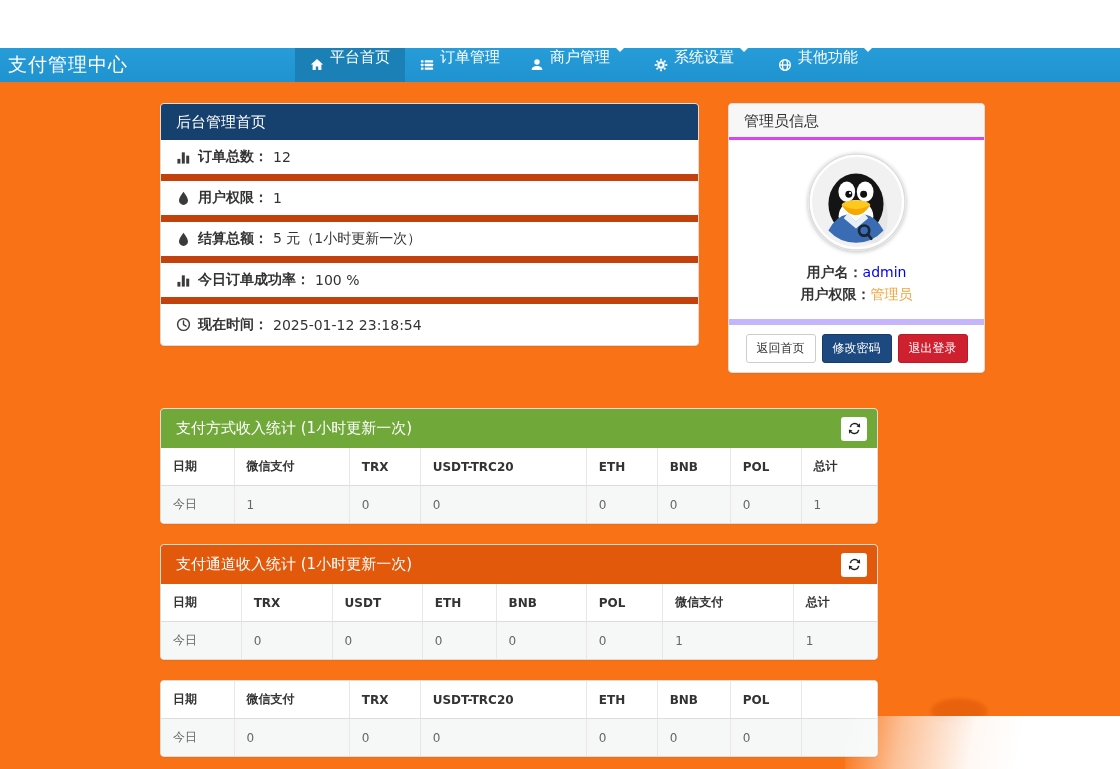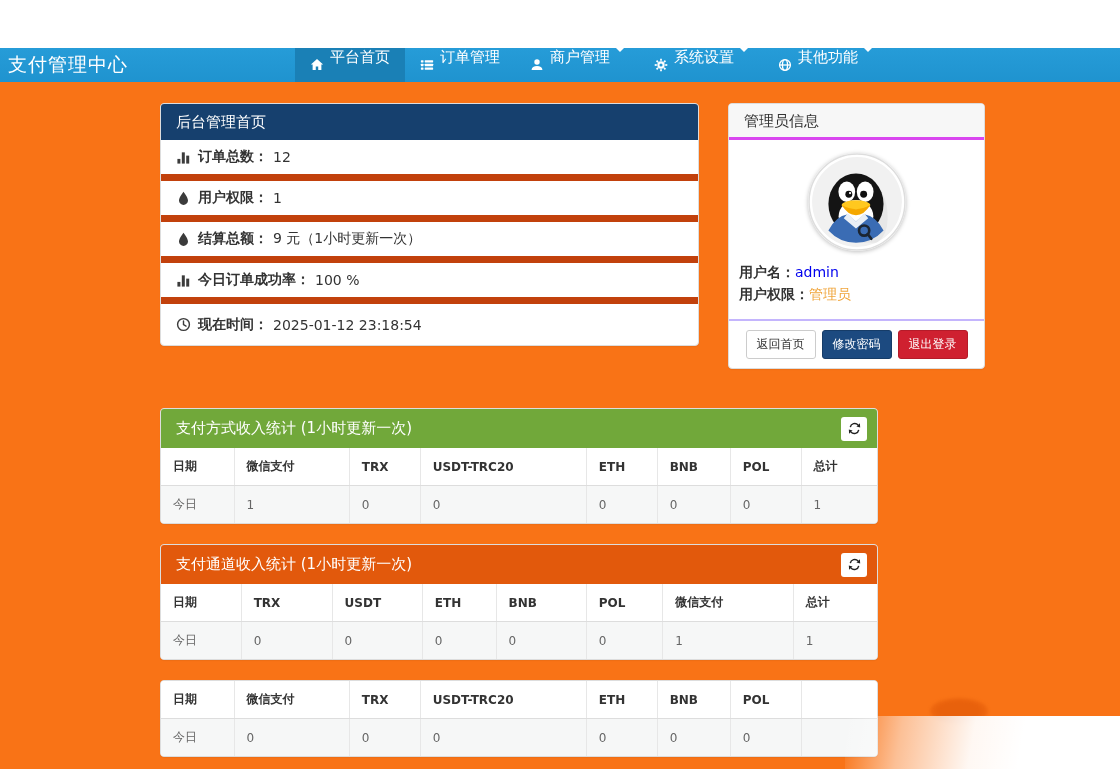--- a/index.html
+++ b/index.html
@@ -38,28 +38,28 @@
   .stat-row { display:flex; align-items:center; height:41px; padding:0 15px;
     border-bottom:7px solid #c2410c; font-size:14px; color:#333; }
   .stat-row:last-child { border-bottom:none; }
   .stat-row .icon { color:#3b3b3b; margin-right:7px; }
   .stat-row b { font-weight:bold; margin-right:5px; }
 
   
   .admin-panel { left:568px; top:0; width:257px; }
   .heading-gray { background:#f7f7f7; border-bottom:3px solid #d946ef; color:#333;
     font-size:15px; padding:0 15px; height:36px; line-height:35px; }
-  .admin-body { padding:13px 10px 14px; }
+  .admin-body { text-align:center; padding:13px 10px 14px; }
   .avatar-wrap { width:98px; height:98px; margin:0 auto 10px;
     border-radius:50%; box-shadow:0 1px 4px rgba(0,0,0,.25); }
   .admin-line { font-size:14px; color:#333; line-height:22px; }
   .admin-line b { font-weight:bold; }
   a.user-link { color:#0000ee; text-decoration:none; }
   a.role-link { color:#f0a53c; text-decoration:none; }
-  .admin-footer { border-top:2px solid #c4b5fd; padding:9px 10px; text-align:center; }
+  .admin-footer { border-top:6px solid #c4b5fd; padding:9px 10px; text-align:center; }
   .btn { display:inline-block; font-size:12px; padding:5px 10px; border-radius:3px;
     border:1px solid transparent; cursor:pointer; margin:0 3px;
     font-family:inherit; line-height:1.4; }
   .btn-default { background:#fff; border-color:#ccc; color:#333; }
   .btn-navy { background:#1c4a80; border-color:#163c68; color:#fff; }
   .btn-danger { background:#cf2030; border-color:#b51b29; color:#fff; }
 
   
   .table-panel { left:0; width:718px; }
   .tp0 { top:305px; } .tp1 { top:441px; } .tp2 { top:577px; }
@@ -192,21 +192,21 @@
             <b>用户权限：</b>
             <span>1</span>
           </li>
           <li class="stat-row">
             <span class="icon">
               <svg viewBox="0 0 16 16" fill="currentColor">
                 <path d="M8 .8S3.2 6.8 3.2 10a4.8 4.8 0 0 0 9.6 0C12.8 6.8 8 .8 8 .8z"></path>
               </svg>
             </span>
             <b>结算总额：</b>
-            <span>9 元（1小时更新一次）</span>
+            <span>5 元（1小时更新一次）</span>
           </li>
           <li class="stat-row">
             <span class="icon">
               <svg viewBox="0 0 16 16" fill="currentColor">
                 <rect x="1.5" y="9.5" width="3.2" height="5"></rect>
                 <rect x="6.2" y="2.5" width="3.2" height="12"></rect>
                 <rect x="10.9" y="6" width="3.2" height="8.5"></rect>
               </svg>
             </span>
             <b>今日订单成功率：</b>

